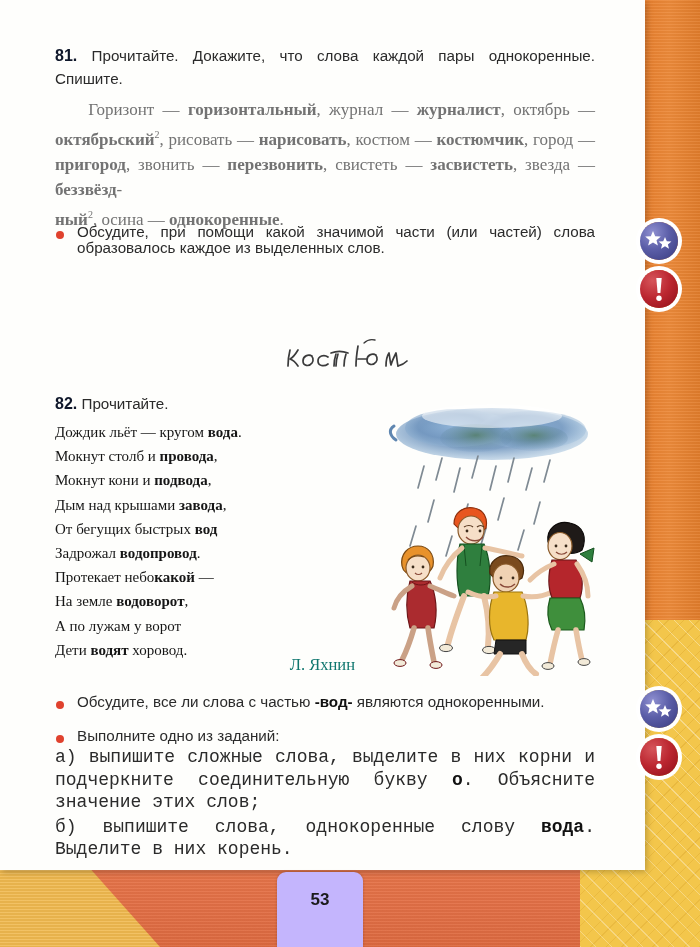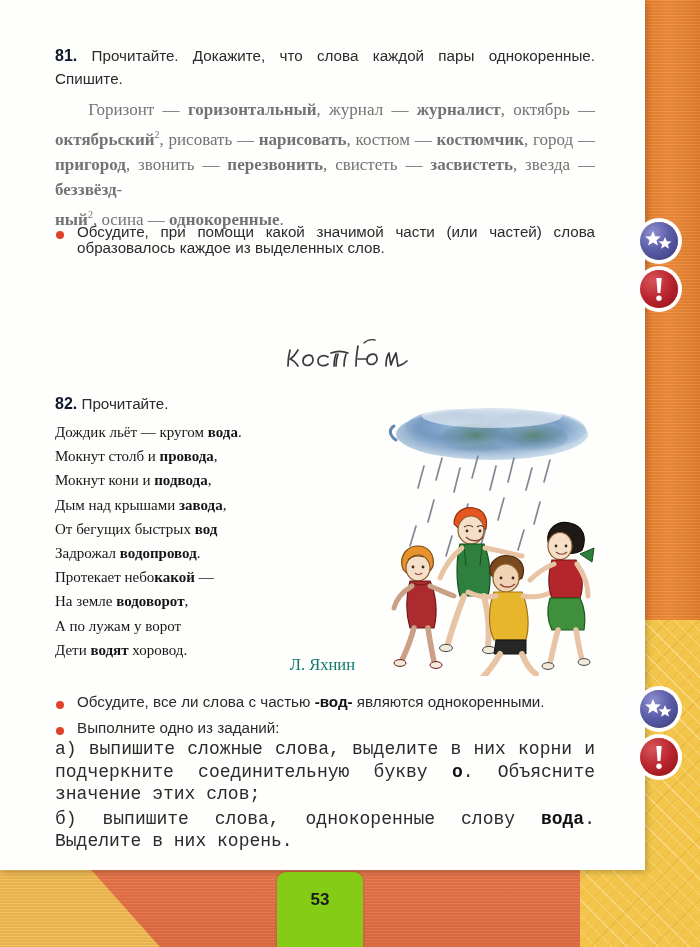--- a/index.html
+++ b/index.html
@@ -119,21 +119,21 @@
     box-shadow: 2px 2px 6px rgba(0,0,0,0.22);
   }
 
   
   #page-tab {
     position: absolute;
     left: 277px;
     top: 872px;
     width: 86px;
     height: 75px;
-    background: #84cc16;
+    background: #c4b5fd;
     border-radius: 9px 9px 0 0;
     box-shadow: 0 0 3px rgba(0,0,0,0.2);
   }
   #page-tab .num {
     position: absolute;
     top: 18px;
     left: 0;
     right: 0;
     text-align: center;
     font-family: "Liberation Sans", sans-serif;
@@ -467,21 +467,21 @@
       <ellipse cx="212" cy="266" rx="6" ry="3.4" fill="#f2ead8" stroke="#444" stroke-width="1"></ellipse>
     </g>
   </svg>
 </div>
 
 <div class="content" style="top:694px;">
   <div class="bullet-item">
     <span class="dot"></span>
     <span>Обсудите, все ли слова с частью <b>-вод-</b> являются однокоренными.</span>
   </div>
-  <div class="bullet-item" style="margin-top:10px;">
+  <div class="bullet-item" style="margin-top:18px;">
     <span class="dot"></span>
     <span>Выполните одно из заданий:</span>
   </div>
   <div class="plain-item" style="margin-top:2px;">
     а) выпишите сложные слова, выделите в них корни и подчеркните соединительную букву <b>о</b>. Объясните значение этих слов;
   </div>
   <div class="plain-item" style="margin-top:2px;">
     б) выпишите слова, однокоренные слову <b>вода</b>. Выделите в них корень.
   </div>
 </div>

